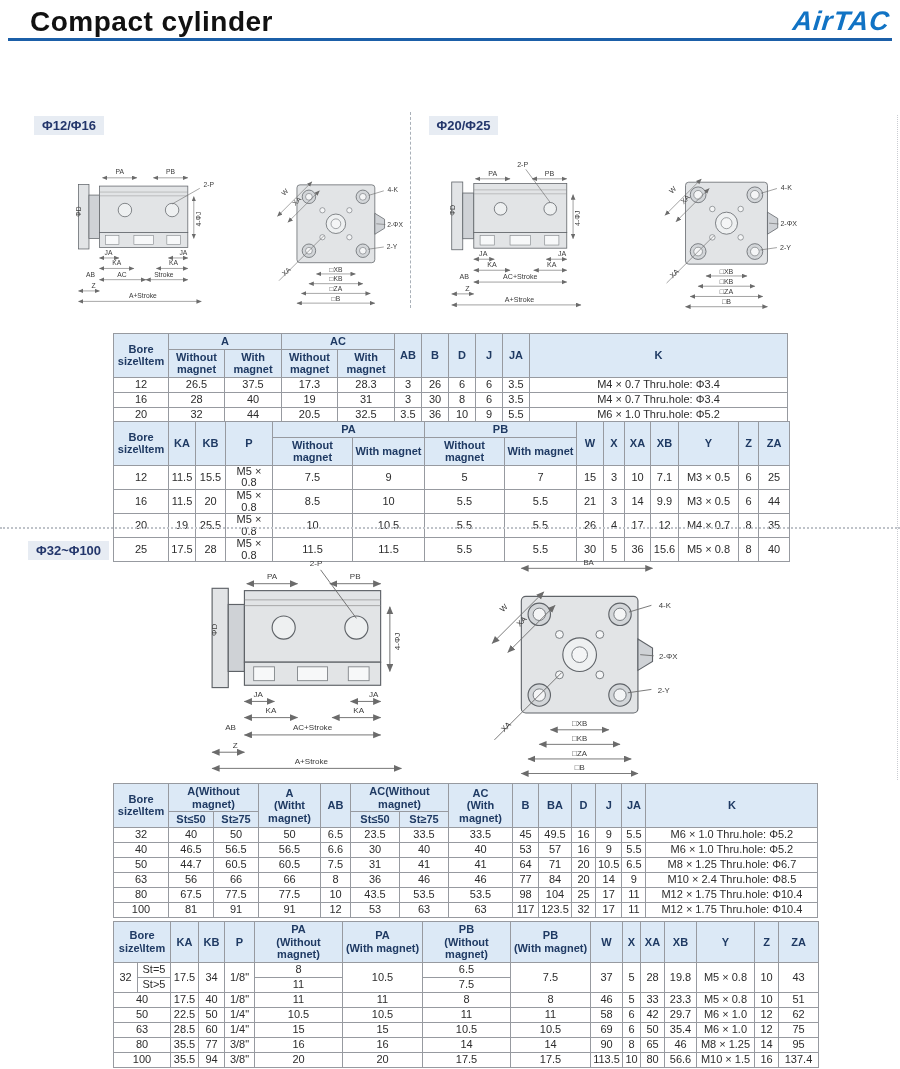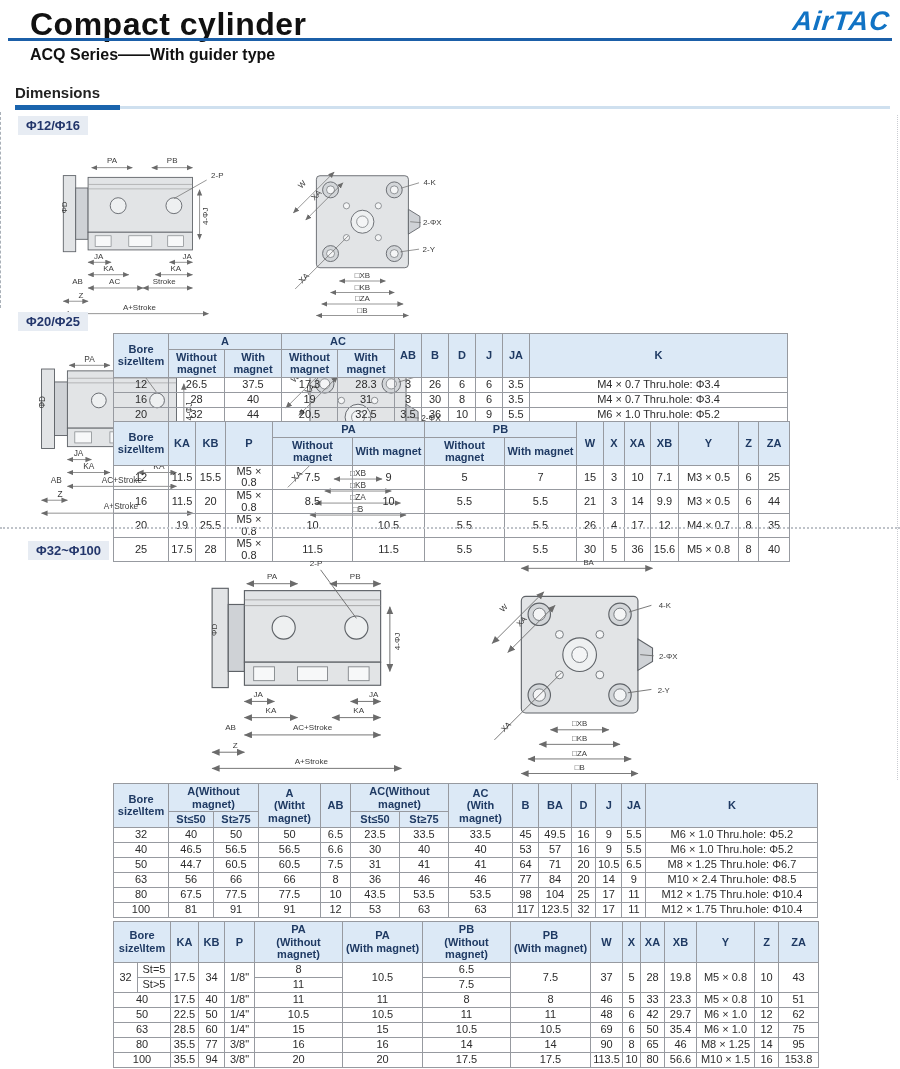--- a/index.html
+++ b/index.html
@@ -1,34 +1,34 @@
 <!DOCTYPE html>
 <html style="--brand-blue: #1173c4; --rule-blue: #1b5fa8; --bar-dark: #1a64ad; --bar-light: #cfe0ef; --chip-bg: #e7ecf3; --chip-text: #23366b; --table-header-bg: #dce9f6; --table-header-text: #1f3a63;"><head>
 <meta charset="utf-8">
 <style>
   html,body{margin:0;padding:0;background:#fff;}
   .page{position:relative;width:900px;height:1069px;background:#fff;overflow:hidden;
         font-family:"Liberation Sans","DejaVu Sans",sans-serif;color:#222;}
   
   .hdr{position:absolute;top:6px;left:30px;right:10px;display:flex;justify-content:space-between;align-items:flex-start;}
-  .title{font-size:32px;font-weight:bold;color:#111;letter-spacing:0.5px;margin:0;}
+  .title{font-size:28px;font-weight:bold;color:#111;letter-spacing:0.5px;margin:0;}
   .logo{font-size:27px;font-weight:bold;font-style:italic;color:var(--brand-blue,#1173c4);
         letter-spacing:1px;transform:skewX(-6deg);font-family:"Liberation Sans",sans-serif;}
   .rule{position:absolute;top:38px;left:8px;right:8px;height:3px;background:var(--rule-blue,#1b5fa8);}
   .sub{position:absolute;top:46px;left:30px;font-size:16px;font-weight:bold;color:#111;margin:0;}
   .dim-head{position:absolute;top:84px;left:15px;right:10px;}
   .dim-head .t{font-size:15px;font-weight:bold;color:#222;}
   .bar{position:relative;margin-top:3px;height:5px;}
   .bar .light{position:absolute;left:0;right:0;top:1px;height:3px;background:var(--bar-light,#cfe0ef);}
   .bar .dark{position:absolute;left:0;top:0;width:105px;height:5px;background:var(--bar-dark,#1a64ad);}
   
   .chip{display:inline-block;background:var(--chip-bg,#e7ecf3);color:var(--chip-text,#23366b);
         font-size:13px;font-weight:bold;padding:2px 8px;}
   
-  .section-top{position:absolute;top:112px;left:0;width:788px;height:200px;display:flex;flex-direction:column;}
+  .section-top{position:absolute;top:112px;left:16px;width:788px;height:200px;display:flex;}
   .half{position:relative;width:449px;}
   .half .chip{position:absolute;top:4px;left:18px;}
   .half .dgs{position:absolute;top:28px;left:0;right:0;display:flex;}
   .vdiv{width:0;border-left:1px dashed #a9b0b8;height:196px;}
   .edge-mark{position:absolute;right:2px;top:115px;height:665px;border-left:1px dotted #c9ccd2;}
   .hdiv{position:absolute;top:527px;left:0;width:900px;border-top:2px dotted #bfc3c9;}
   .chip3{position:absolute;top:541px;left:28px;}
   .section-big{position:absolute;top:556px;left:0;width:900px;height:226px;display:flex;}
   
   .lb{font-family:"Liberation Sans",sans-serif;font-size:9px;fill:#3a3a3a;}
@@ -62,29 +62,21 @@
   </defs>
 </svg>
 
 <div class="page">
 
   <div class="hdr">
     <h1 class="title">Compact cylinder</h1>
     <div class="logo">AirTAC</div>
   </div>
   <div class="rule"></div>
-  <h2 class="sub">ACQ Series——With guider type</h2>
-
-  <div class="dim-head">
-    <span class="t">Dimensions</span>
-    <div class="bar">
-        <i class="light"></i>
-        <i class="dark"></i>
-      </div>
-  </div>
+
 
   <div class="section-top">
     <div class="half">
       <span class="chip">Φ12/Φ16</span>
       <div class="dgs" style="padding-left:58px;gap:30px;">
         <svg class="dg" width="218" height="188" viewBox="0 0 218 188">
           <g>
             <rect class="part" x="6" y="28" width="14" height="86"></rect>
             <rect class="part2" x="20" y="42" width="14" height="58"></rect>
             <rect class="part" x="34" y="30" width="118" height="62"></rect>
@@ -777,21 +769,21 @@
           </tr>
           <tr>
             <td colspan="2">50</td>
             <td>22.5</td>
             <td>50</td>
             <td>1/4"</td>
             <td>10.5</td>
             <td>10.5</td>
             <td>11</td>
             <td>11</td>
-            <td>48</td>
+            <td>58</td>
             <td>6</td>
             <td>42</td>
             <td>29.7</td>
             <td>M6 × 1.0</td>
             <td>12</td>
             <td>62</td>
           </tr>
           <tr>
             <td colspan="2">63</td>
             <td>28.5</td>
@@ -834,19 +826,19 @@
             <td>20</td>
             <td>20</td>
             <td>17.5</td>
             <td>17.5</td>
             <td>113.5</td>
             <td>10</td>
             <td>80</td>
             <td>56.6</td>
             <td>M10 × 1.5</td>
             <td>16</td>
-            <td>153.8</td>
+            <td>137.4</td>
           </tr>
         </tbody>
       </table>
     </div>
 
 </div>
 
 </body></html>

